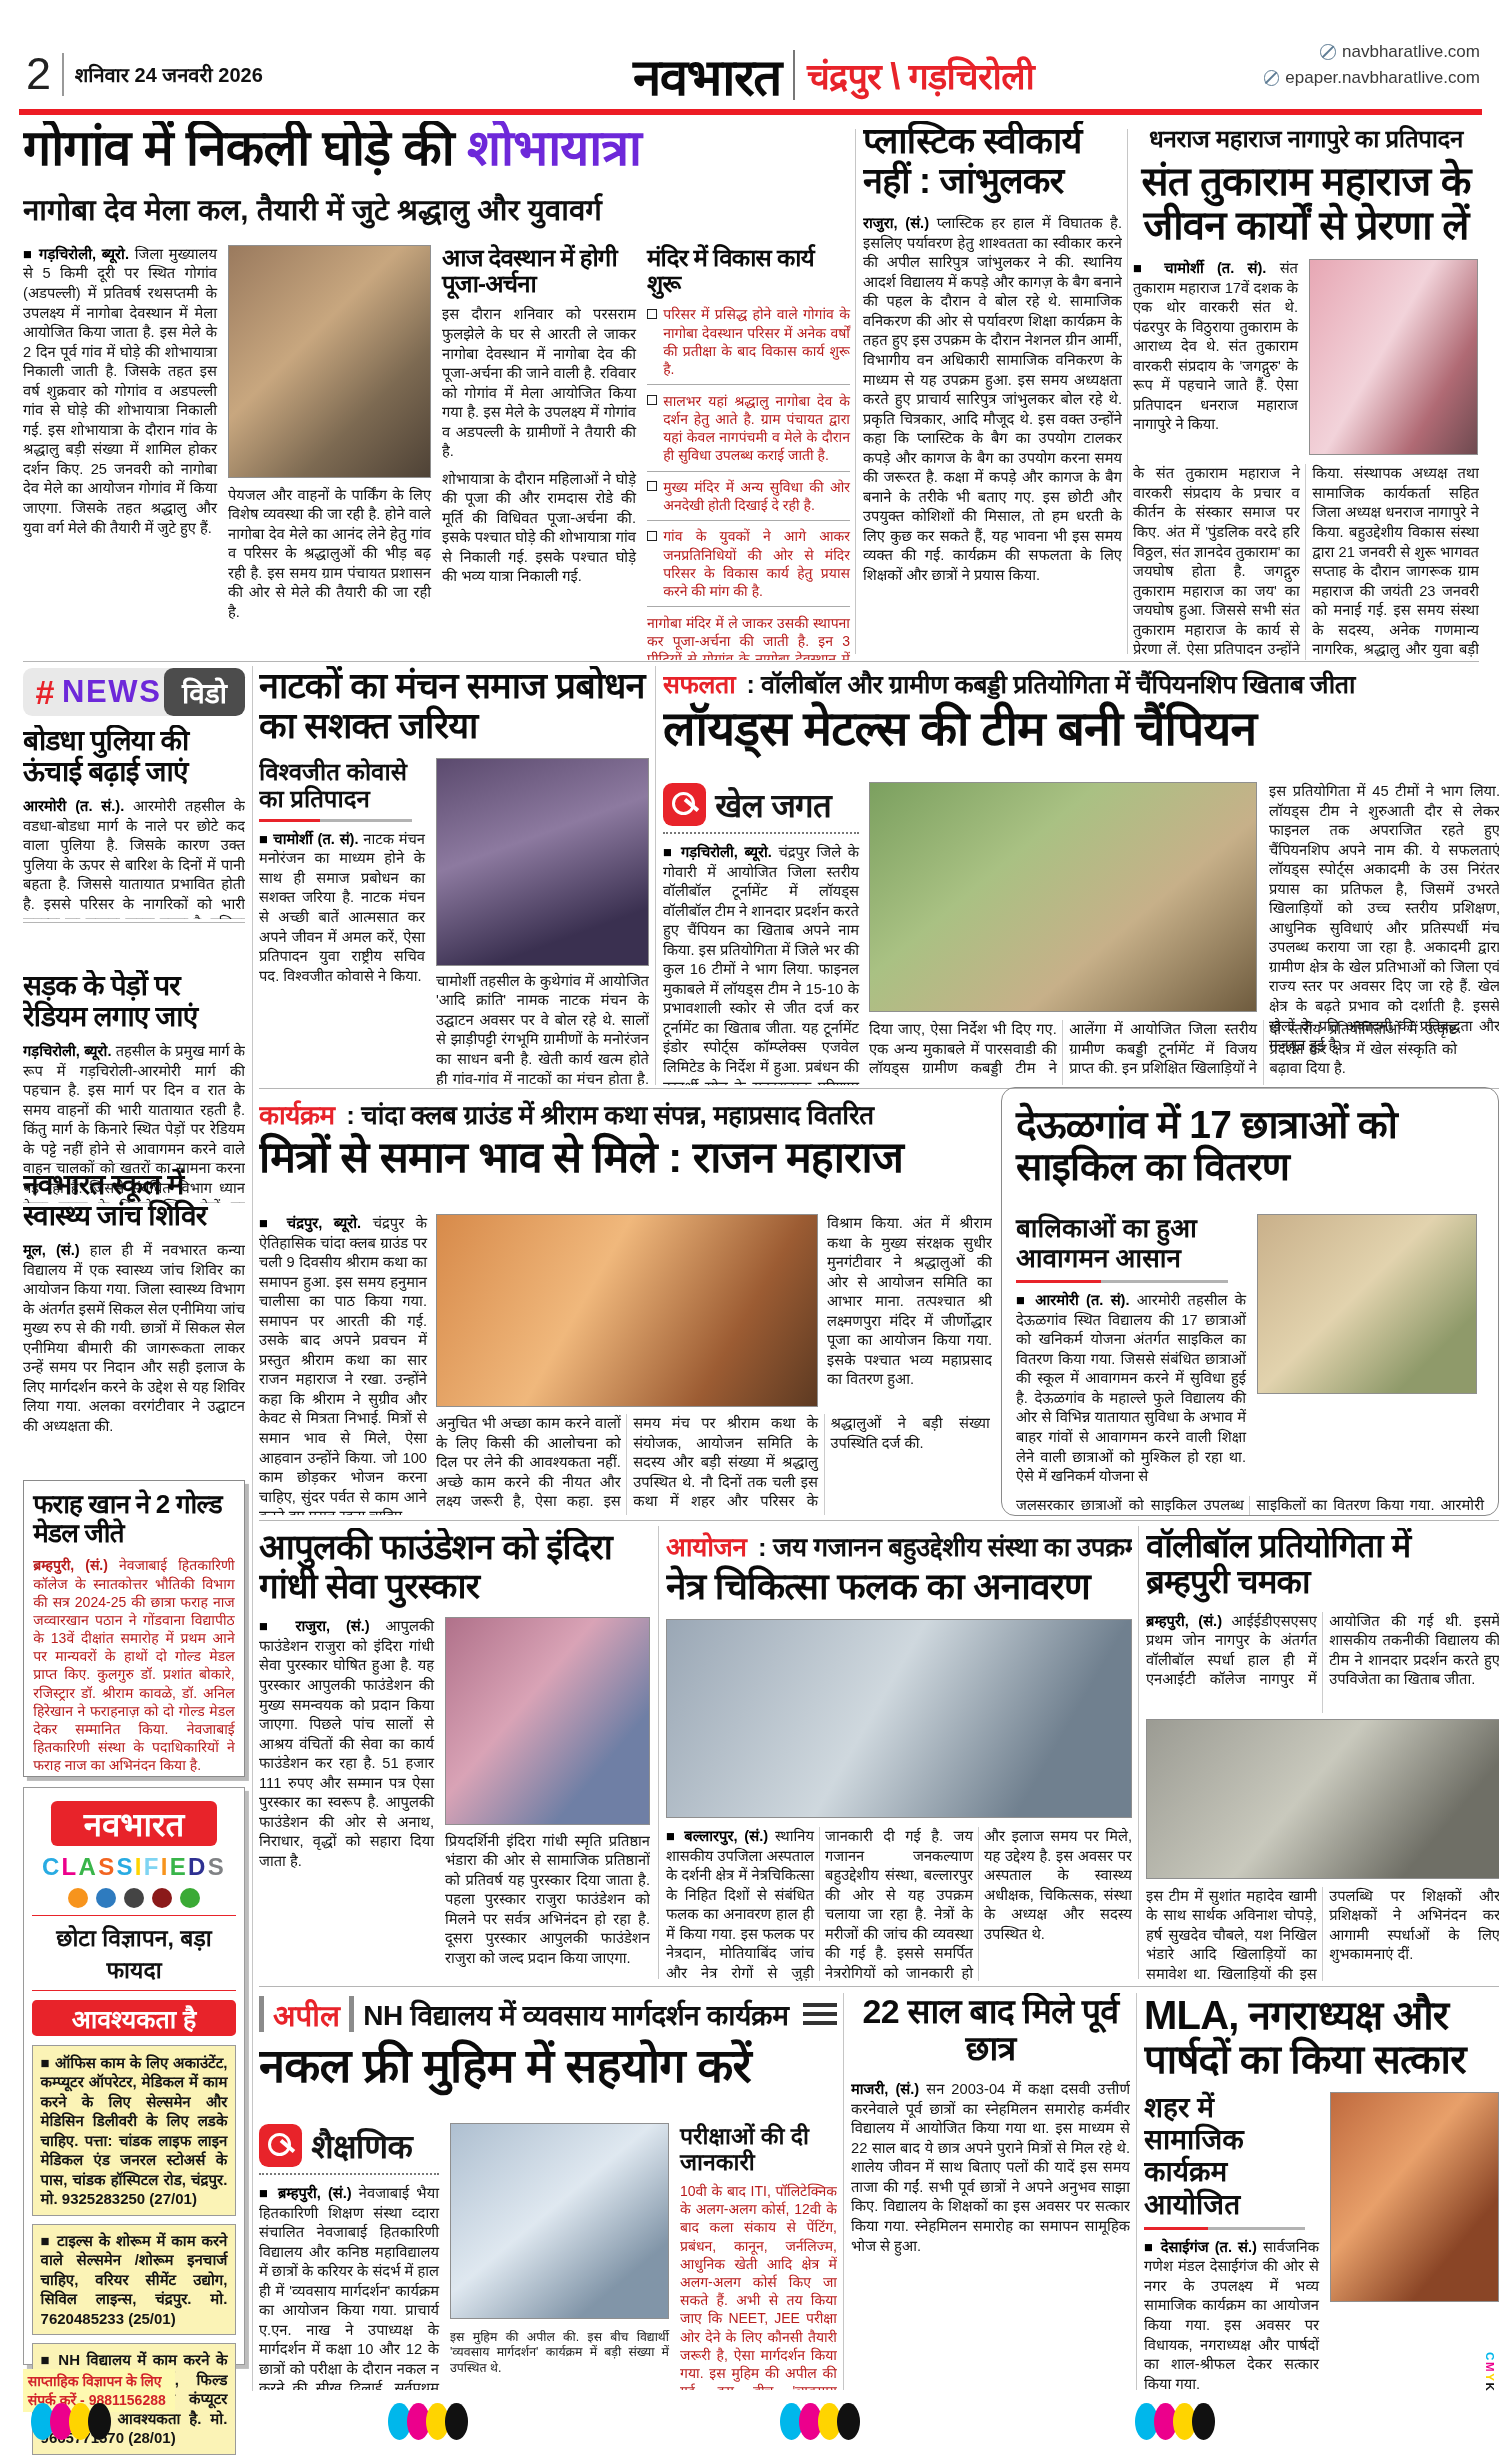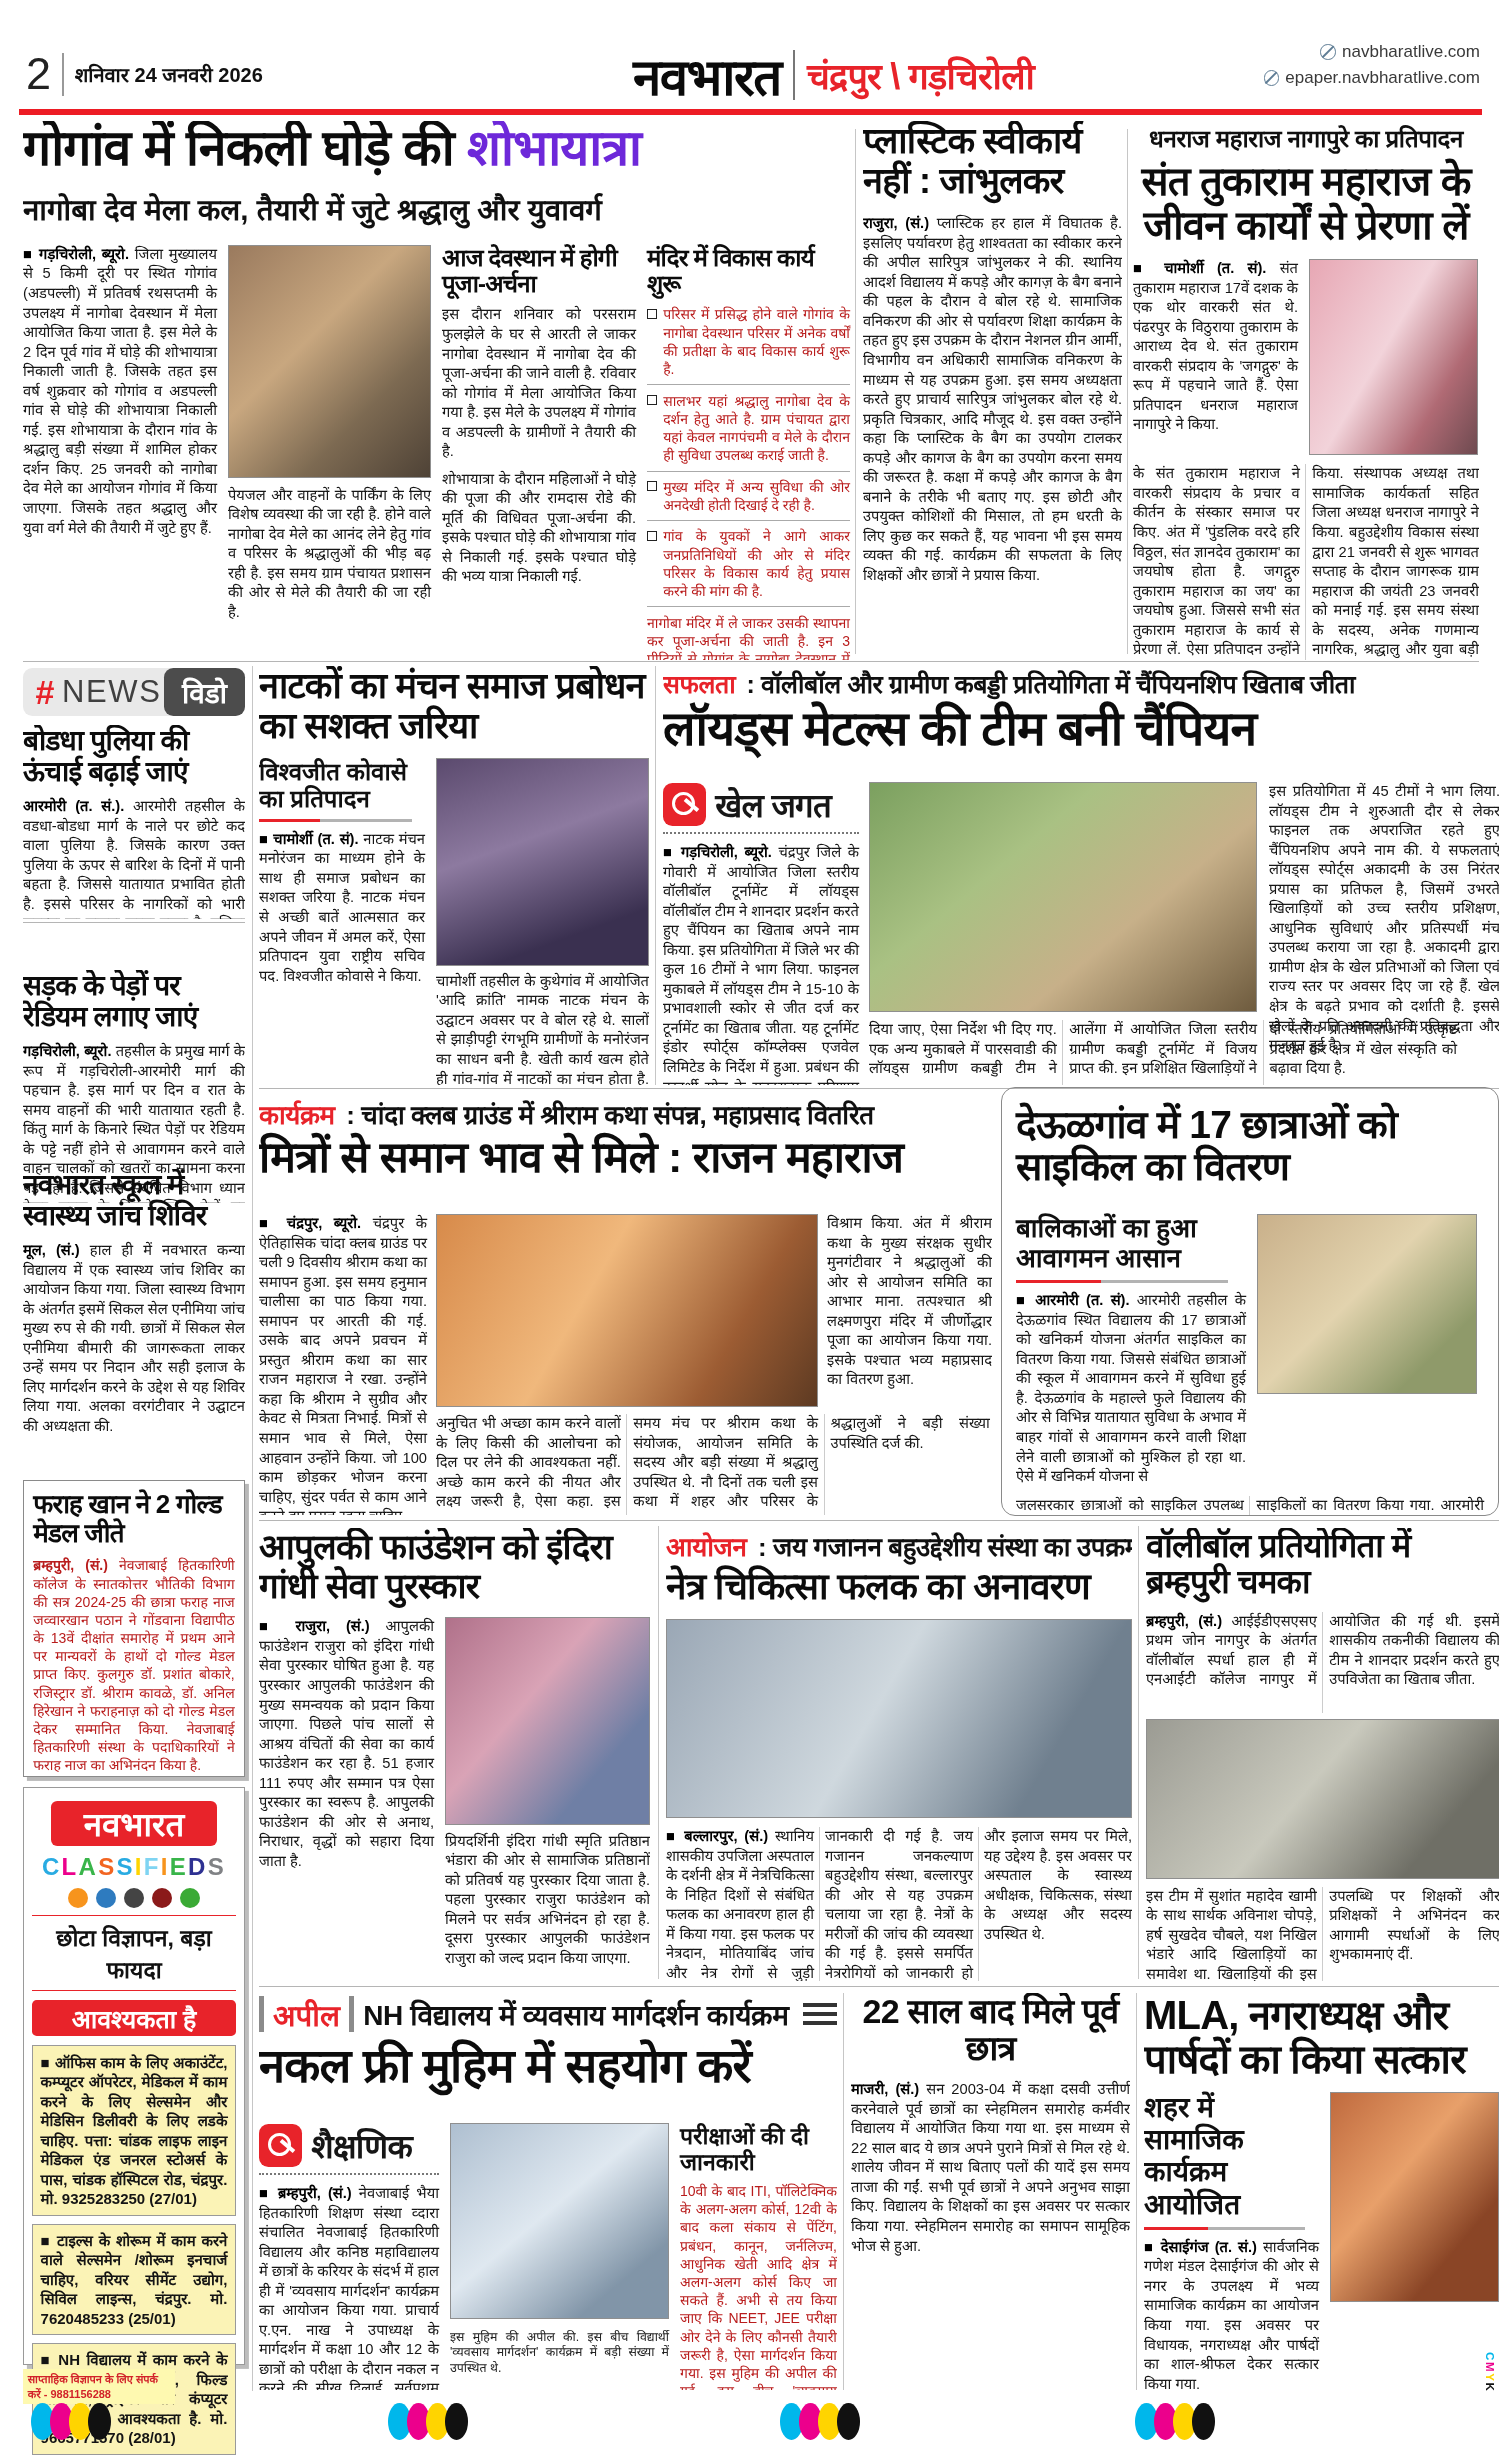--- a/index.html
+++ b/index.html
@@ -51,21 +51,21 @@
   .ph-cycle { background:linear-gradient(135deg,#c9b08a,#e2d3ae 45%,#8f9a6a 80%); }
   .ph-apulki { background:linear-gradient(130deg,#b0718a,#d9a3b6 40%,#6f7fa5 75%); }
   .ph-netra { background:linear-gradient(120deg,#9aa7b5,#cfd8de 45%,#70808f 80%); }
   .ph-vb { background:linear-gradient(130deg,#9b9b93,#c9c9bd 45%,#6f6f66 80%); }
   .ph-nakal { background:linear-gradient(140deg,#aebfd0,#dfe8f0 45%,#8195a8 80%); }
   .ph-mla { background:linear-gradient(130deg,#c06a3e,#e8a06a 40%,#8a4526 75%); }
 
   
   .newsbox { position:absolute; left:23px; top:668px; width:222px; height:48px; background:#e9e9e9; border-radius:9.3px; display:flex; align-items:center; padding-left:12.4px; }
   .newsbox .hash { font-size:34px; font-weight:900; color:#e8232a; margin-right:7.8px; }
-  .newsbox .nw { font-size:31px; font-weight:400; letter-spacing:1.6px; color:#404040; }
+  .newsbox .nw { font-size:31px; font-weight:700; letter-spacing:1.6px; color:#6d28d9; }
   .newsbox .tab { position:absolute; right:0; top:0; height:48px; width:81px; background:#4c4c4c; border-radius:9.3px; display:flex; align-items:center; justify-content:center; color:#fff; font-size:28px; font-weight:800; }
 
   
   .badge { display:flex; align-items:center; gap:9.3px; margin-bottom:3.1px; }
   .badge .ico { width:43px; height:43px; background:#e8232a; border-radius:9.3px; position:relative; flex:0 0 auto; }
   .badge .ico::before { content:""; position:absolute; left:9.3px; top:9.3px; width:17px; height:17px; border:3.1px solid #fff; border-radius:50%; }
   .badge .ico::after { content:""; position:absolute; left:20px; top:20px; width:17px; height:3.9px; background:#fff; transform:rotate(40deg); }
   .badge .btxt { font-size:33px; font-weight:800; color:#161616; letter-spacing:-0.8px; }
 
   .sq { display:inline-block; width:10px; height:10px; border:1.6px solid #222; margin-right:6.2px; flex:0 0 auto; margin-top:3.1px; }
@@ -83,21 +83,21 @@
   .clx { position:absolute; left:23px; top:1787px; width:222px; height:578px; border:0.8px solid #9a9a9a; box-shadow:3.9px 3.9px 0 #bdbdbd; padding:11px 7.8px; background:#fff; }
   .cl-brand { width:166px; height:45px; background:#e8232a; border-radius:6.2px; margin:1.6px auto 7.8px; display:flex; align-items:center; justify-content:center; color:#fff; font-size:33px; font-weight:900; }
   .cl-letters { text-align:center; font-size:24px; font-weight:900; letter-spacing:2.3px; margin-bottom:6.2px; }
   .cl-icons { display:flex; justify-content:center; gap:7.8px; margin-bottom:7.8px; }
   .cl-icons span { width:20px; height:20px; border-radius:50%; display:inline-block; }
   .cl-tag { text-align:center; font-size:23px; font-weight:800; color:#111; border-top:1.6px solid #e8232a; border-bottom:1.6px solid #e8232a; padding:4.7px 0; margin-bottom:9.3px; }
   .cl-band { height:36px; background:#e8232a; border-radius:4.7px; display:flex; align-items:center; justify-content:center; color:#fff; font-size:25px; font-weight:800; margin-bottom:9.3px; }
   .cl-ad { background:#fbf3b6; border:1.6px solid #9a9a9a; padding:6.2px 7.8px; font-size:15px; font-weight:700; line-height:1.3; text-align:justify; margin-bottom:7.8px; }
 
   
-  .contact-strip { position:absolute; left:23px; top:2369px; width:152px; background:#fef9b0; color:#d2232a; font-size:11px; font-weight:700; padding:2.3px 4.7px; }
+  .contact-strip { position:absolute; left:23px; top:2369px; width:152px; background:#fef9b0; color:#d2232a; font-size:14px; font-weight:700; padding:2.3px 4.7px; }
   .cmyk-group { position:absolute; top:2403px; display:flex; }
   .cmyk-group i { width:23px; height:37px; border-radius:50%; margin-right:-3.9px; }
   .cmyk-vert { position:absolute; right:3.1px; top:2352px; writing-mode:vertical-rl; font-size:11.6px; font-weight:800; letter-spacing:1.6px; }
 
   .caption-sm { font-size:12.4px; line-height:1.25; color:#222; text-align:justify; margin-top:4.7px; }
   .boxed { border:0.8px solid #8a8a8a; box-shadow:3.9px 3.9px 0 #b8b8b8; padding:9.3px; }
   .rbox { border:1.6px solid #8a8a8a; border-radius:14px; padding:15.5px 14px; }
 </style>
 </head>
 <body>

